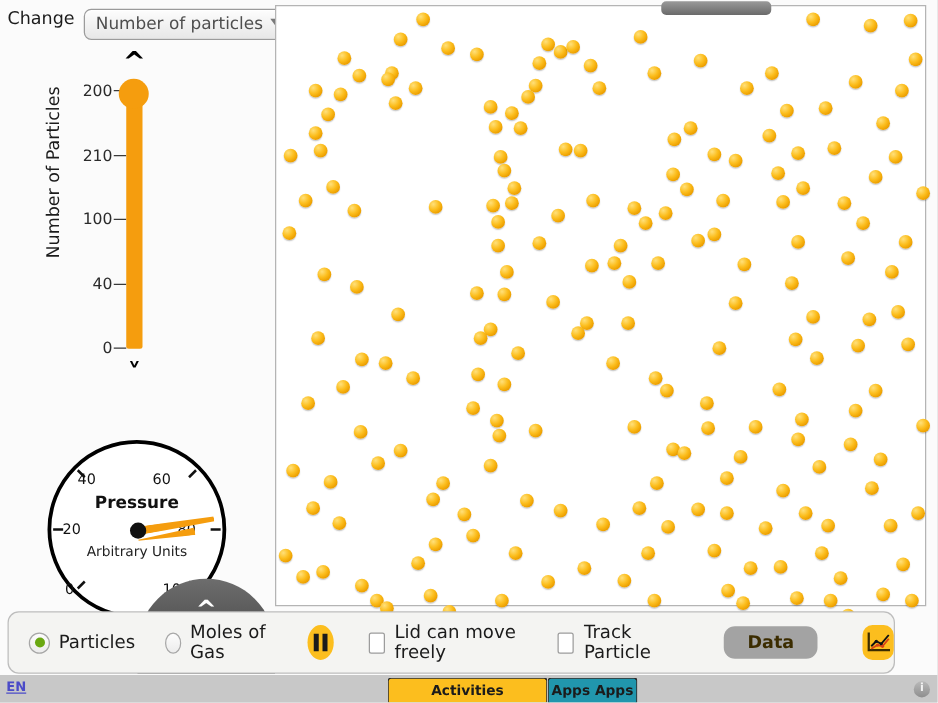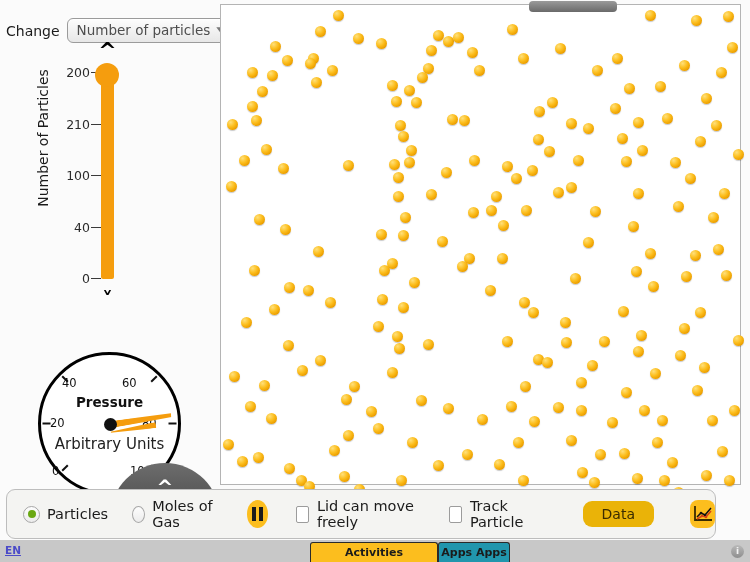--- a/index.html
+++ b/index.html
@@ -8,21 +8,21 @@
     background:#c8c8c8;
     font-family:"DejaVu Sans","Liberation Sans",sans-serif;
     position:relative;
   }
   
   #stage{
     position:absolute;left:0;top:0;width:750px;height:540px;
     background:#fbfbfb;
   }
   
-  #change-row{position:absolute;left:6px;top:7px;display:flex;align-items:center;gap:7px;margin-top:11px;}
+  #change-row{position:absolute;left:6px;top:7px;display:flex;gap:7px;}
   #change-label{font-size:14px;color:#1b1b1b;}
   #change-select{
     display:flex;align-items:center;gap:8px;
     background:linear-gradient(#fdfdfd,#e7e7e7);
     border:1px solid #9b9b9b;border-radius:6px;
     padding:3px 7px 4px 9px;font-size:13.5px;color:#4e4e4e;
     box-shadow:0 1px 0 rgba(255,255,255,.85) inset;
   }
   #change-select .caret{font-size:9px;color:#7a7a7a;transform:scaleX(1.5);}
   
@@ -60,21 +60,21 @@
     font-size:22px;font-weight:bold;color:#111;
   }
   
   #gauge{position:absolute;left:38px;top:352px;width:143px;height:143px;}
   #gauge .dial{
     position:absolute;inset:0;border-radius:50%;
     background:#fff;border:3px solid #000;box-sizing:border-box;
   }
   #gauge .gtxt{position:absolute;text-align:center;white-space:nowrap;}
   #gauge .title{left:0;right:0;top:42px;font-size:13.5px;font-weight:bold;color:#111;}
-  #gauge .units{left:0;right:0;top:83px;font-size:15px;color:#222;}
+  #gauge .units{left:0;right:0;top:83px;font-size:11px;color:#222;}
   #gauge .num{font-size:11.5px;color:#111;}
   #needle{
     position:absolute;left:71.5px;top:69px;width:62px;height:7px;
     background:#f59d0e;transform-origin:2px 3.5px;
     transform:rotate(-9deg);
     clip-path:polygon(0 0,100% 22%,100% 78%,0 100%);
   }
   #needle-tail{
     position:absolute;left:71.5px;top:69.5px;width:46px;height:6px;
     background:#f59d0e;transform-origin:46px 3px;
@@ -126,22 +126,22 @@
     display:flex;align-items:center;justify-content:center;gap:3px;
   }
   #pause i{display:block;width:4px;height:14px;background:#1b1b1b;}
   .cbox{display:flex;align-items:center;gap:8px;cursor:pointer;}
   .cbox .bx{
     width:17px;height:17px;background:#fff;border:1px solid #9c9c9c;
     border-radius:2px;box-sizing:border-box;
   }
   .cbox span.lbl{font-size:14.5px;color:#1b1b1b;}
   #data-btn{
-    background:#eab308;border-radius:9px;padding:5px 19px;
-    font-size:14px;font-weight:normal;color:#3b2c00;cursor:pointer;
+    background:#a3a3a3;border-radius:9px;padding:5px 19px;
+    font-size:14px;font-weight:bold;color:#3b2c00;cursor:pointer;
   }
   #chart-btn{
     width:33px;height:28px;border-radius:8px;background:#fcbe1e;
     display:flex;align-items:center;justify-content:center;cursor:pointer;
   }
   
   #footer{position:absolute;left:0;top:540px;width:750px;height:22px;background:#c8c8c8;}
   #en{
     position:absolute;left:5px;top:4px;font-size:10.5px;color:#4b4bc8;
     text-decoration:underline;font-weight:bold;cursor:pointer;

